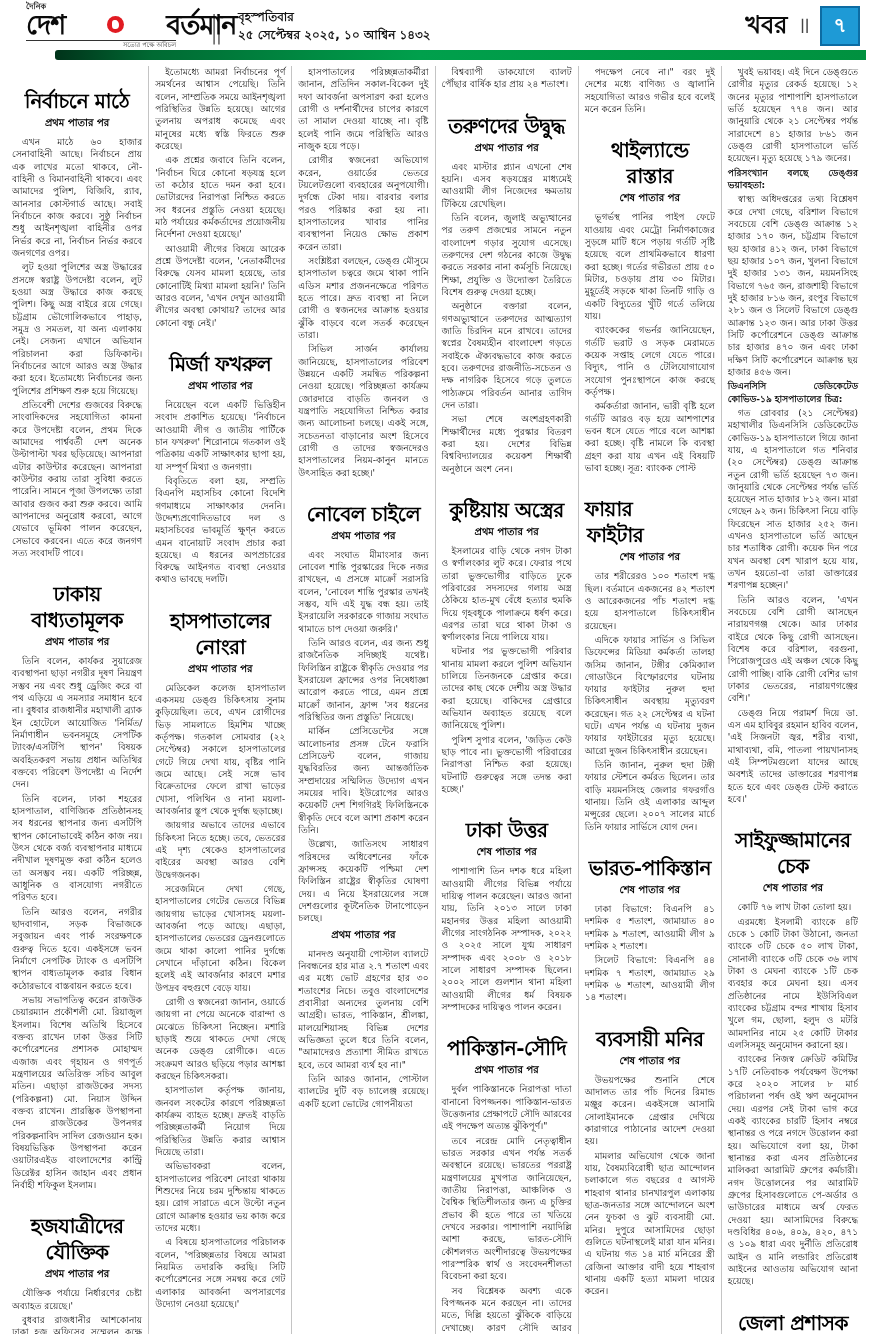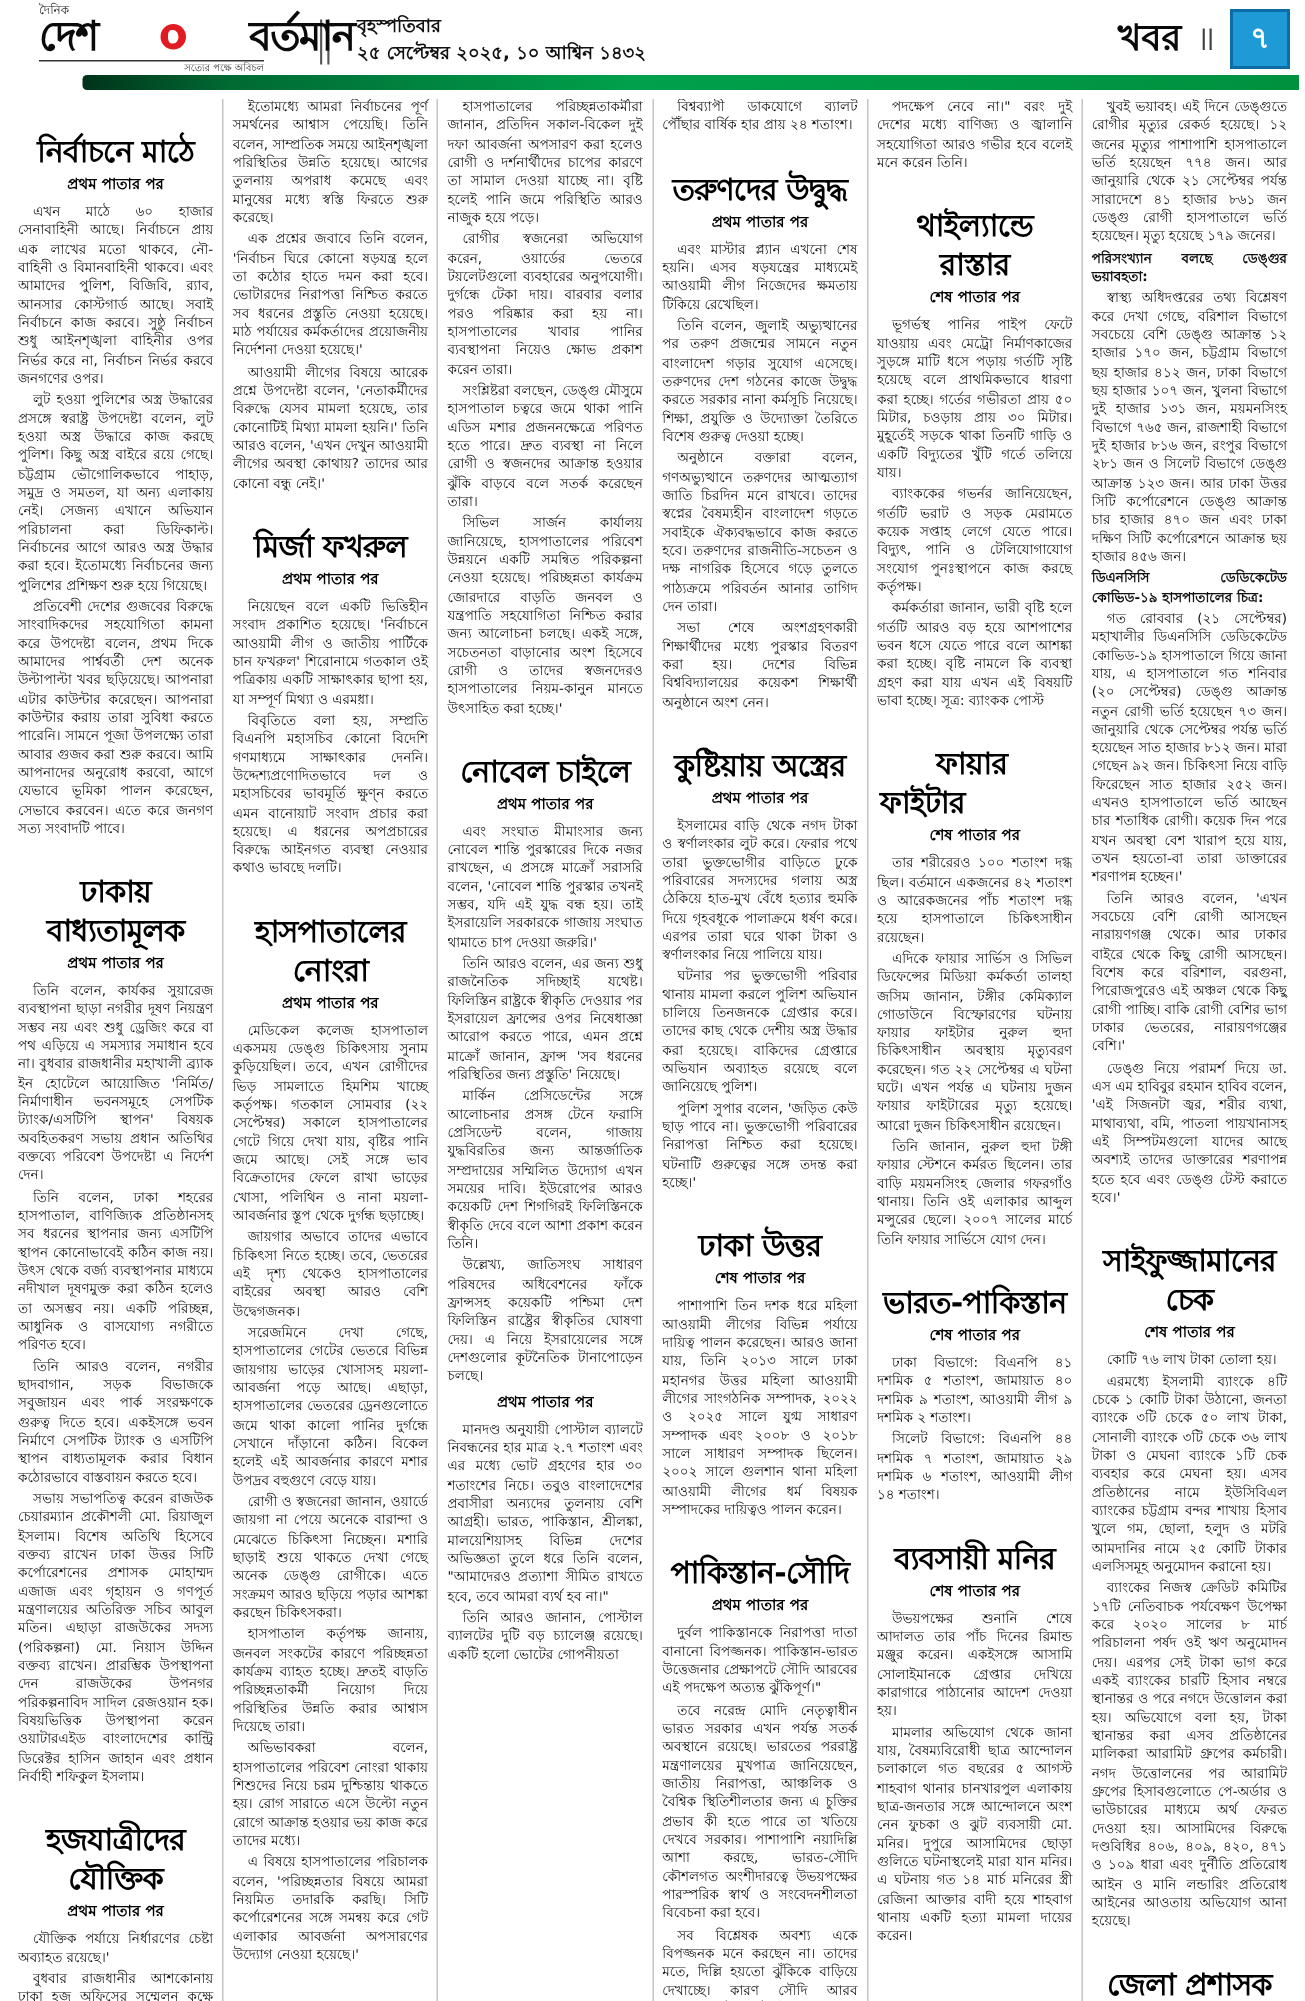--- a/index.html
+++ b/index.html
@@ -1,42 +1,42 @@
 <!DOCTYPE html>
 <html lang="bn"><head>
 <meta charset="utf-8">
 <style>
   html,body{margin:0;padding:0;background:#e8e8e8;}
   .page{position:relative;width:870px;height:1334px;background:#ffffff;margin:0 auto;
         font-family:"DejaVu Sans","Liberation Sans",sans-serif;overflow:hidden;color:#111;}
   
   .hdr{position:absolute;top:0;left:0;right:0;height:52px;display:flex;align-items:center;}
   .masthead{margin-left:26px;width:165px;position:relative;}
-  .m-top{font-size:8px;font-weight:normal;color:#222;line-height:1;}
+  .m-top{font-size:8px;font-weight:bold;color:#222;line-height:1;}
   .m-main{display:flex;align-items:center;font-size:27px;font-weight:900;color:#0a0a0a;line-height:1.05;letter-spacing:-1px;gap:40px;}
   .m-dot{width:17px;height:17px;border-radius:50%;background:#e11b22;margin:0 2px;position:relative;flex:none;}
   .m-dot::after{content:"";position:absolute;left:5px;top:4px;width:7px;height:9px;background:#fff;border-radius:40% 60% 55% 45%;}
   .m-rule{border-top:1.5px solid #333;margin-top:1px;width:150px;}
   .m-tag{font-size:6.5px;color:#333;text-align:right;width:150px;line-height:1.3;}
   .hdr-div{font-size:30px;color:#555;margin:0 14px 0 18px;font-weight:200;}
   .dateblock{font-size:12px;font-weight:bold;color:#111;line-height:1.5;}
   .hdr-spacer{flex:1;}
   .section{font-size:24px;font-weight:700;color:#0a0a0a;}
   .sec-div{font-size:22px;color:#444;margin:0 10px;}
   .pagenum{width:36px;height:36px;background:#1e9ad6;border:2px solid #0d6ca3;color:#fff;
            font-size:20px;font-weight:bold;display:flex;align-items:center;justify-content:center;margin-right:10px;}
   .greenbar{position:absolute;top:50px;left:55px;right:4px;height:10px;border-radius:3px 0 0 3px;
             background:linear-gradient(90deg,#00331a 0%,#006a33 12%,#00a04c 45%,#00913f 75%,#00California 100%);}
   .greenbar{background:linear-gradient(90deg,#00331a 0%,#006a33 12%,#00a04c 45%,#00913f 100%);}
   
   .cols{position:absolute;top:66px;left:6px;right:6px;bottom:0;display:flex;}
   .col{flex:1 1 0;min-width:0;padding:0 6px;border-right:1px solid #c4c4c4;overflow:hidden;}
   .col:last-child{border-right:none;}
   .headline{font-size:20px;font-weight:bold;text-align:center;line-height:1.3;margin:22px 0 1px;color:#000;letter-spacing:-0.5px;}
-  .hl-right{text-align:center;padding-right:4px;}
+  .hl-right{text-align:left;padding-right:4px;}
   .hl-left{text-align:left;padding-left:2px;}
   .cont{font-size:10px;font-weight:bold;text-align:center;margin:0 0 4px;color:#000;}
   .para{font-size:9px;line-height:1.37;text-align:justify;margin:0 0 2px;text-indent:10px;word-break:break-word;}
   .para.bold{font-weight:bold;text-indent:0;}
 </style>
 </head>
 <body>
 
 <div class="page">
 
@@ -82,21 +82,21 @@
         <p class="para">যৌক্তিক পর্যায়ে নির্ধারণের চেষ্টা অব্যাহত রয়েছে।'</p>
         <p class="para">বুধবার রাজধানীর আশকোনায় ঢাকা হজ অফিসের সম্মেলন কক্ষে আগামী বছরের হজে সরকারি মাধ্যমে হজযাত্রী বৃদ্ধির লক্ষ্যে অনুষ্ঠিত কর্মশালায় উপদেষ্টা এ কথা বলেন।</p>
         <p class="para">ধর্ম উপদেষ্টা বলেন, 'হজের খরচ কমানোর বিষয়ে জনসাধারণের জোরালো দাবি আছে। কিন্তু ইচ্ছে করলেই সরকারের পক্ষে হজের খরচ কমানো সম্ভব নয়। বিশেষ করে সৌদি আরব প্রান্তের ব্যয় আমাদের নিয়ন্ত্রণের বাইরে। বিমান ভাড়াসহ অন্যান্য ব্যয় যৌক্তিক রাখতে সংশ্লিষ্টদের সঙ্গে আলোচনা চলছে।'</p>
       </div>
       <div class="col">
         <p class="para">ইতোমধ্যে আমরা নির্বাচনের পূর্ণ সমর্থনের আশ্বাস পেয়েছি। তিনি বলেন, সাম্প্রতিক সময়ে আইনশৃঙ্খলা পরিস্থিতির উন্নতি হয়েছে। আগের তুলনায় অপরাধ কমেছে এবং মানুষের মধ্যে স্বস্তি ফিরতে শুরু করেছে।</p>
         <p class="para">এক প্রশ্নের জবাবে তিনি বলেন, 'নির্বাচন ঘিরে কোনো ষড়যন্ত্র হলে তা কঠোর হাতে দমন করা হবে। ভোটারদের নিরাপত্তা নিশ্চিত করতে সব ধরনের প্রস্তুতি নেওয়া হয়েছে। মাঠ পর্যায়ের কর্মকর্তাদের প্রয়োজনীয় নির্দেশনা দেওয়া হয়েছে।'</p>
         <p class="para">আওয়ামী লীগের বিষয়ে আরেক প্রশ্নে উপদেষ্টা বলেন, 'নেতাকর্মীদের বিরুদ্ধে যেসব মামলা হয়েছে, তার কোনোটিই মিথ্যা মামলা হয়নি।' তিনি আরও বলেন, 'এখন দেখুন আওয়ামী লীগের অবস্থা কোথায়? তাদের আর কোনো বন্ধু নেই।'</p>
         <div class="headline">মির্জা ফখরুল</div>
         <div class="cont">প্রথম পাতার পর</div>
-        <p class="para">নিয়েছেন বলে একটি ভিত্তিহীন সংবাদ প্রকাশিত হয়েছে। 'নির্বাচনে আওয়ামী লীগ ও জাতীয় পার্টিকে চান ফখরুল' শিরোনামে গতকাল ওই পত্রিকায় একটি সাক্ষাৎকার ছাপা হয়, যা সম্পূর্ণ মিথ্যা ও এরমধ়া।</p>
+        <p class="para">নিয়েছেন বলে একটি ভিত্তিহীন সংবাদ প্রকাশিত হয়েছে। 'নির্বাচনে আওয়ামী লীগ ও জাতীয় পার্টিকে চান ফখরুল' শিরোনামে গতকাল ওই পত্রিকায় একটি সাক্ষাৎকার ছাপা হয়, যা সম্পূর্ণ মিথ্যা ও জনগণ়া।</p>
         <p class="para">বিবৃতিতে বলা হয়, সম্প্রতি বিএনপি মহাসচিব কোনো বিদেশি গণমাধ্যমে সাক্ষাৎকার দেননি। উদ্দেশ্যপ্রণোদিতভাবে দল ও মহাসচিবের ভাবমূর্তি ক্ষুণ্ন করতে এমন বানোয়াট সংবাদ প্রচার করা হয়েছে। এ ধরনের অপপ্রচারের বিরুদ্ধে আইনগত ব্যবস্থা নেওয়ার কথাও ভাবছে দলটি।</p>
         <div class="headline">হাসপাতালের নোংরা</div>
         <div class="cont">প্রথম পাতার পর</div>
         <p class="para">মেডিকেল কলেজ হাসপাতাল একসময় ডেঙ্গু চিকিৎসায় সুনাম কুড়িয়েছিল। তবে, এখন রোগীদের ভিড় সামলাতে হিমশিম খাচ্ছে কর্তৃপক্ষ। গতকাল সোমবার (২২ সেপ্টেম্বর) সকালে হাসপাতালের গেটে গিয়ে দেখা যায়, বৃষ্টির পানি জমে আছে। সেই সঙ্গে ভাব বিক্রেতাদের ফেলে রাখা ভাড়ের খোসা, পলিথিন ও নানা ময়লা-আবর্জনার স্তূপ থেকে দুর্গন্ধ ছড়াচ্ছে।</p>
         <p class="para">জায়গার অভাবে তাদের এভাবে চিকিৎসা নিতে হচ্ছে। তবে, ভেতরের এই দৃশ্য থেকেও হাসপাতালের বাইরের অবস্থা আরও বেশি উদ্বেগজনক।</p>
         <p class="para">সরেজমিনে দেখা গেছে, হাসপাতালের গেটের ভেতরে বিভিন্ন জায়গায় ভাড়ের খোসাসহ ময়লা-আবর্জনা পড়ে আছে। এছাড়া, হাসপাতালের ভেতরের ড্রেনগুলোতে জমে থাকা কালো পানির দুর্গন্ধে সেখানে দাঁড়ানো কঠিন। বিকেল হলেই এই আবর্জনার কারণে মশার উপদ্রব বহুগুণে বেড়ে যায়।</p>
         <p class="para">রোগী ও স্বজনেরা জানান, ওয়ার্ডে জায়গা না পেয়ে অনেকে বারান্দা ও মেঝেতে চিকিৎসা নিচ্ছেন। মশারি ছাড়াই শুয়ে থাকতে দেখা গেছে অনেক ডেঙ্গু রোগীকে। এতে সংক্রমণ আরও ছড়িয়ে পড়ার আশঙ্কা করছেন চিকিৎসকরা।</p>
         <p class="para">হাসপাতাল কর্তৃপক্ষ জানায়, জনবল সংকটের কারণে পরিচ্ছন্নতা কার্যক্রম ব্যাহত হচ্ছে। দ্রুতই বাড়তি পরিচ্ছন্নতাকর্মী নিয়োগ দিয়ে পরিস্থিতির উন্নতি করার আশ্বাস দিয়েছে তারা।</p>
         <p class="para">অভিভাবকরা বলেন, হাসপাতালের পরিবেশ নোংরা থাকায় শিশুদের নিয়ে চরম দুশ্চিন্তায় থাকতে হয়। রোগ সারাতে এসে উল্টো নতুন রোগে আক্রান্ত হওয়ার ভয় কাজ করে তাদের মধ্যে।</p>
         <p class="para">এ বিষয়ে হাসপাতালের পরিচালক বলেন, 'পরিচ্ছন্নতার বিষয়ে আমরা নিয়মিত তদারকি করছি। সিটি কর্পোরেশনের সঙ্গে সমন্বয় করে গেট এলাকার আবর্জনা অপসারণের উদ্যোগ নেওয়া হয়েছে।'</p>

